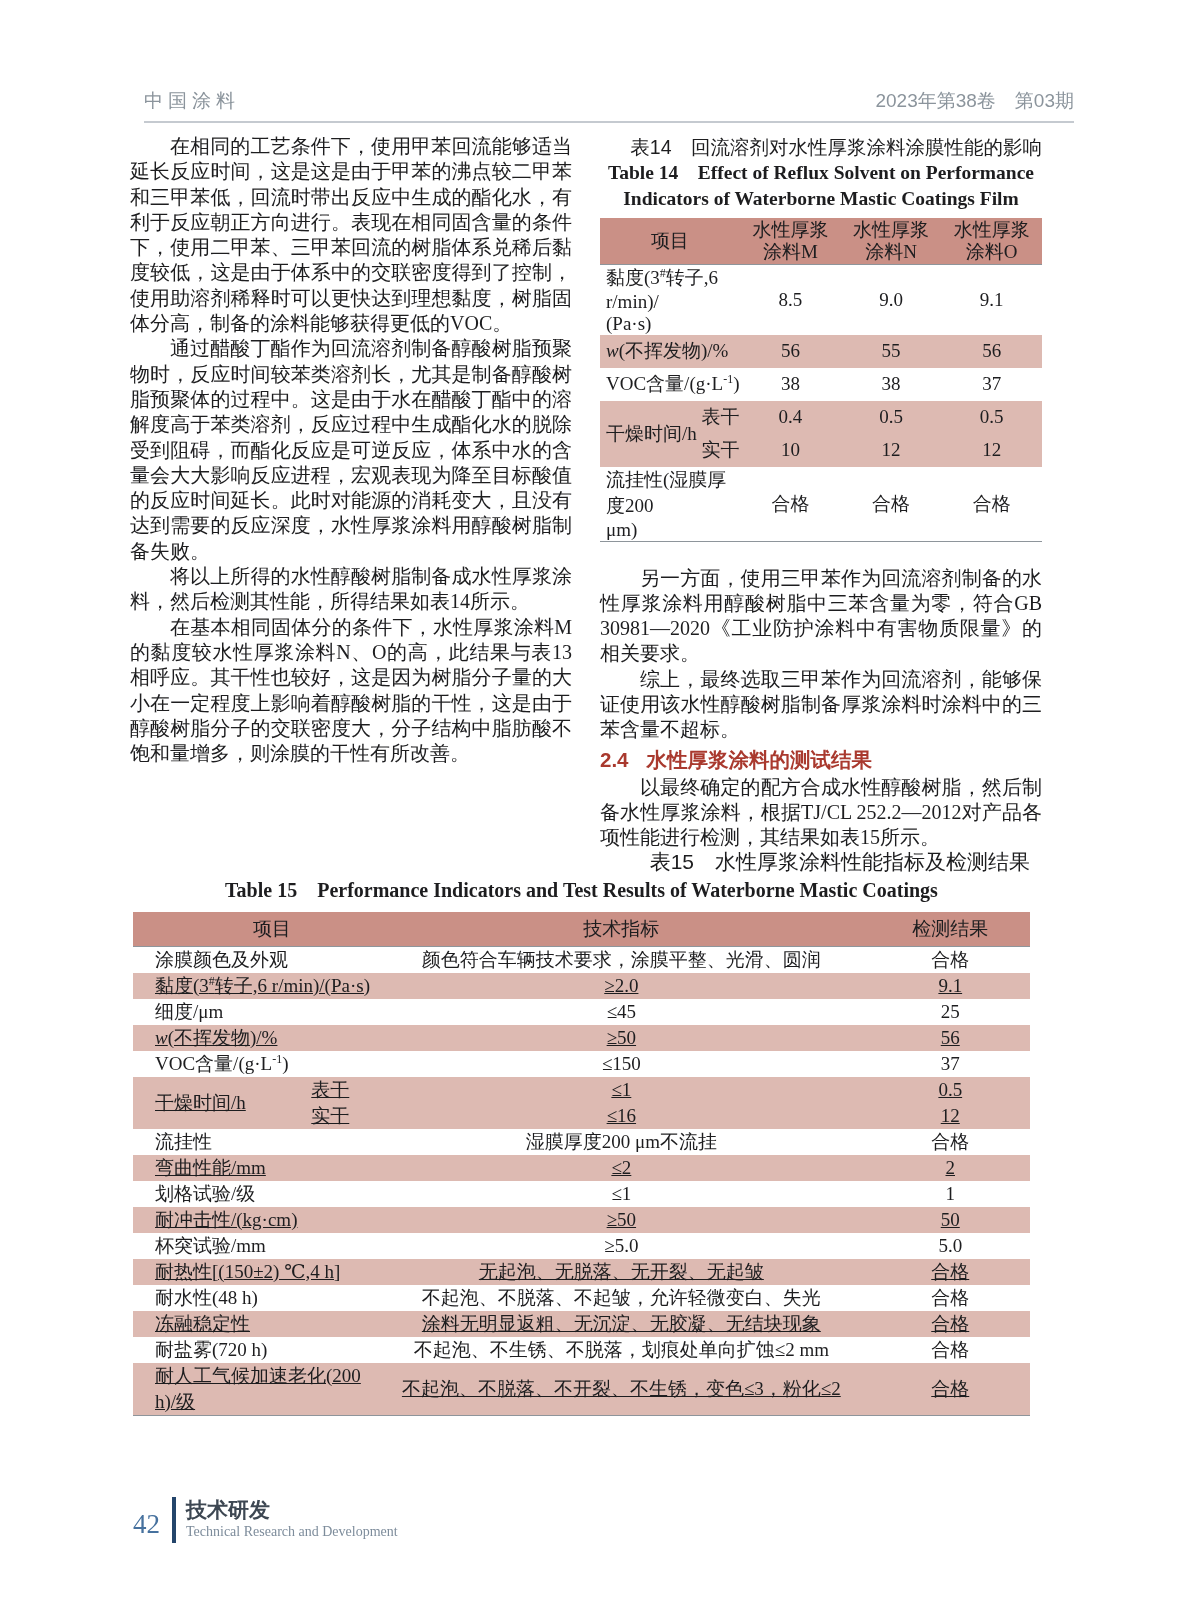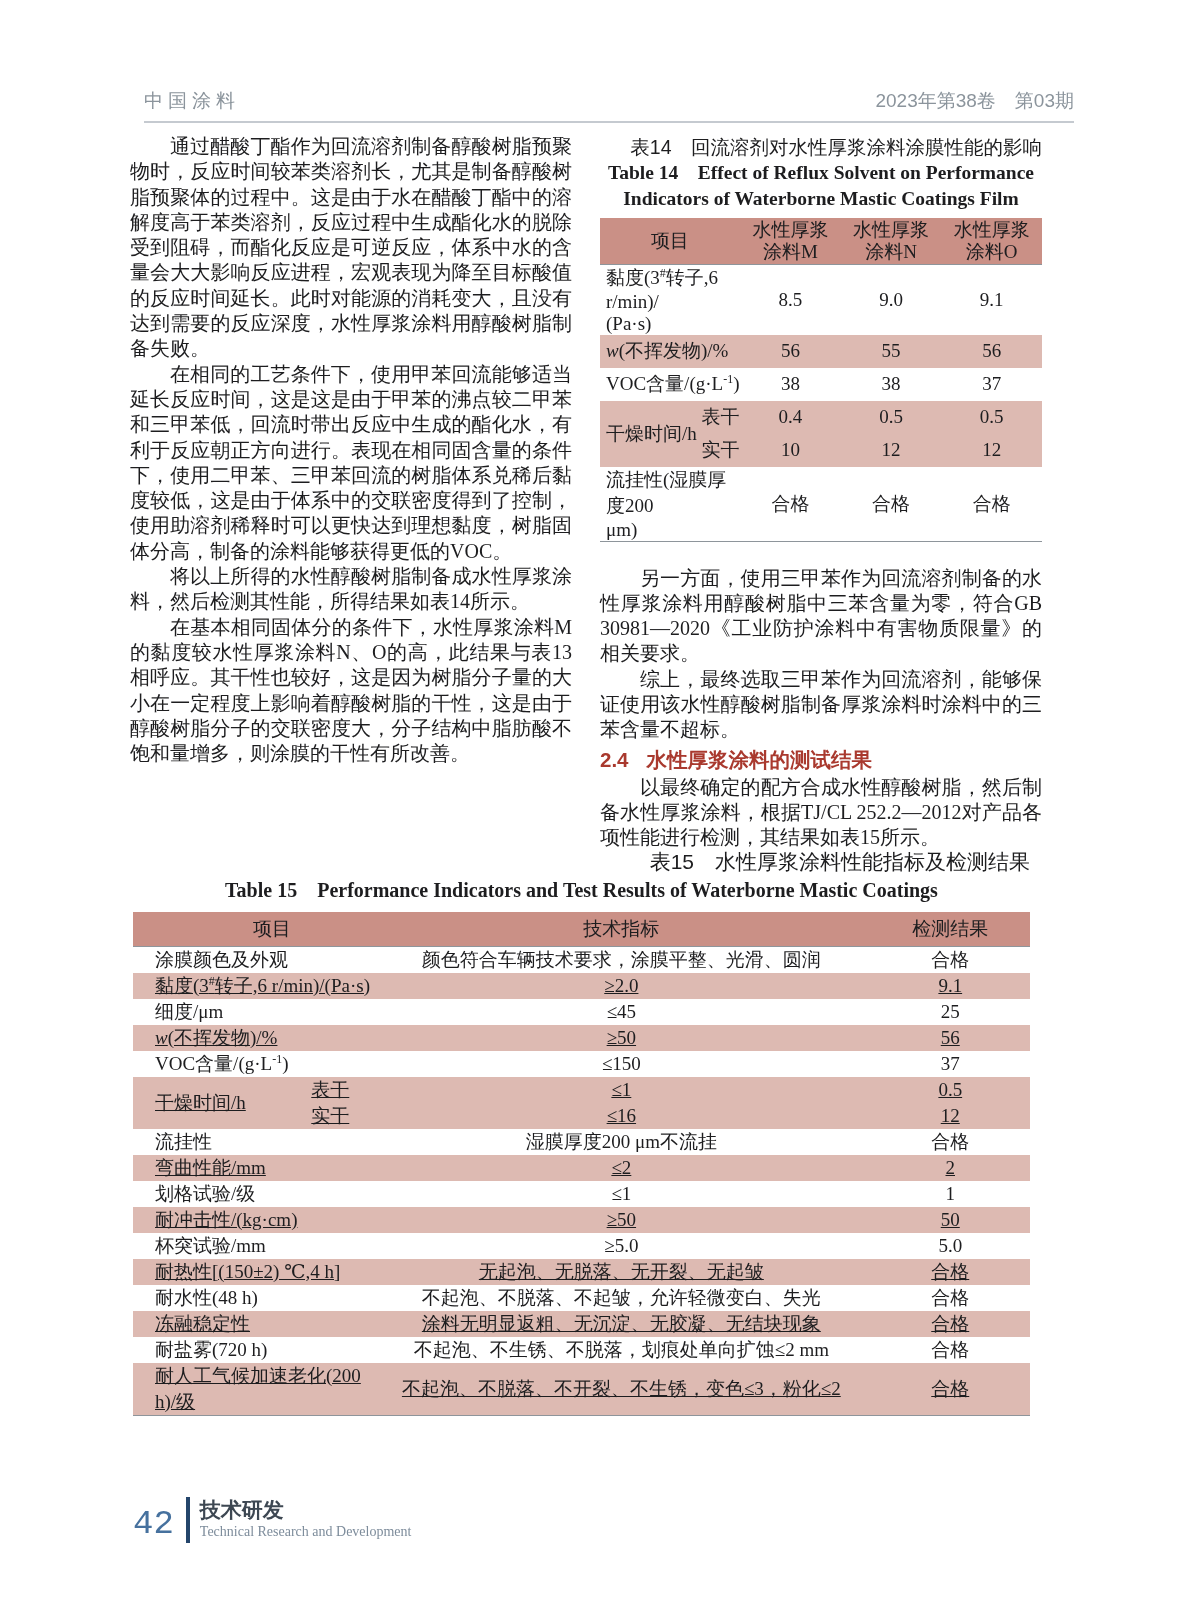--- a/index.html
+++ b/index.html
@@ -64,42 +64,42 @@
   .t15 .c0{width:24%;} .t15 .c2{width:50%;} .t15 .c3{width:16%;}
   .t15 th.h-item{text-align:left;padding-left:120px;}
   .t15 td{height:15px;text-align:center;vertical-align:middle;}
   .t15 td.lab{text-align:left;padding-left:22px;}
   .t15 td.sub{text-align:left;padding-left:4px;}
   .t15 tr.pink td{background:var(--row-pink);text-decoration:underline;}
   .t15 tbody tr:last-child td{border-bottom:1.5px solid var(--table-rule);}
   .t15 tr.aging td{height:34px;}
   
   .pg-footer{position:absolute;top:1497px;left:133px;display:flex;align-items:center;}
-  .pg-num{font-family:Liberation Mono, monospace;font-size:34px;
+  .pg-num{font-family:Liberation Serif, serif;font-size:27px;
           color:var(--footer-blue);margin-right:12px;margin-top:8px;}
   .f-bar{width:4px;height:46px;background:var(--footer-bar);margin-right:10px;}
   .f-zh{font-family:"Liberation Sans","DejaVu Sans",sans-serif;font-weight:bold;
         font-size:21px;color:var(--footer-dark);line-height:24px;}
   .f-en{font-size:14px;color:var(--footer-light);line-height:20px;}
 </style>
 </head>
 <body>
 
 <div class="page">
 
   <div class="pg-header">
     <span class="journal">中国涂料</span>
     <span class="issue">2023年第38卷　第03期</span>
   </div>
 
   <div class="content">
 
     <div class="col">
+      <p class="para">在相同的工艺条件下，使用甲苯回流能够适当延长反应时间，这是这是由于甲苯的沸点较二甲苯和三甲苯低，回流时带出反应中生成的酯化水，有利于反应朝正方向进行。表现在相同固含量的条件下，使用二甲苯、三甲苯回流的树脂体系兑稀后黏度较低，这是由于体系中的交联密度得到了控制，使用助溶剂稀释时可以更快达到理想黏度，树脂固体分高，制备的涂料能够获得更低的VOC。</p>
       <p class="para">通过醋酸丁酯作为回流溶剂制备醇酸树脂预聚物时，反应时间较苯类溶剂长，尤其是制备醇酸树脂预聚体的过程中。这是由于水在醋酸丁酯中的溶解度高于苯类溶剂，反应过程中生成酯化水的脱除受到阻碍，而酯化反应是可逆反应，体系中水的含量会大大影响反应进程，宏观表现为降至目标酸值的反应时间延长。此时对能源的消耗变大，且没有达到需要的反应深度，水性厚浆涂料用醇酸树脂制备失败。</p>
-      <p class="para">在相同的工艺条件下，使用甲苯回流能够适当延长反应时间，这是这是由于甲苯的沸点较二甲苯和三甲苯低，回流时带出反应中生成的酯化水，有利于反应朝正方向进行。表现在相同固含量的条件下，使用二甲苯、三甲苯回流的树脂体系兑稀后黏度较低，这是由于体系中的交联密度得到了控制，使用助溶剂稀释时可以更快达到理想黏度，树脂固体分高，制备的涂料能够获得更低的VOC。</p>
       <p class="para">将以上所得的水性醇酸树脂制备成水性厚浆涂料，然后检测其性能，所得结果如表14所示。</p>
       <p class="para">在基本相同固体分的条件下，水性厚浆涂料M的黏度较水性厚浆涂料N、O的高，此结果与表13相呼应。其干性也较好，这是因为树脂分子量的大小在一定程度上影响着醇酸树脂的干性，这是由于醇酸树脂分子的交联密度大，分子结构中脂肪酸不饱和量增多，则涂膜的干性有所改善。</p>
     </div>
 
     <div class="col">
 
       <div class="cap-zh">表14　回流溶剂对水性厚浆涂料涂膜性能的影响</div>
       <div class="cap-en">Table 14　Effect of Reflux Solvent on Performance</div>
       <div class="cap-en">Indicators of Waterborne Mastic Coatings Film</div>
 

